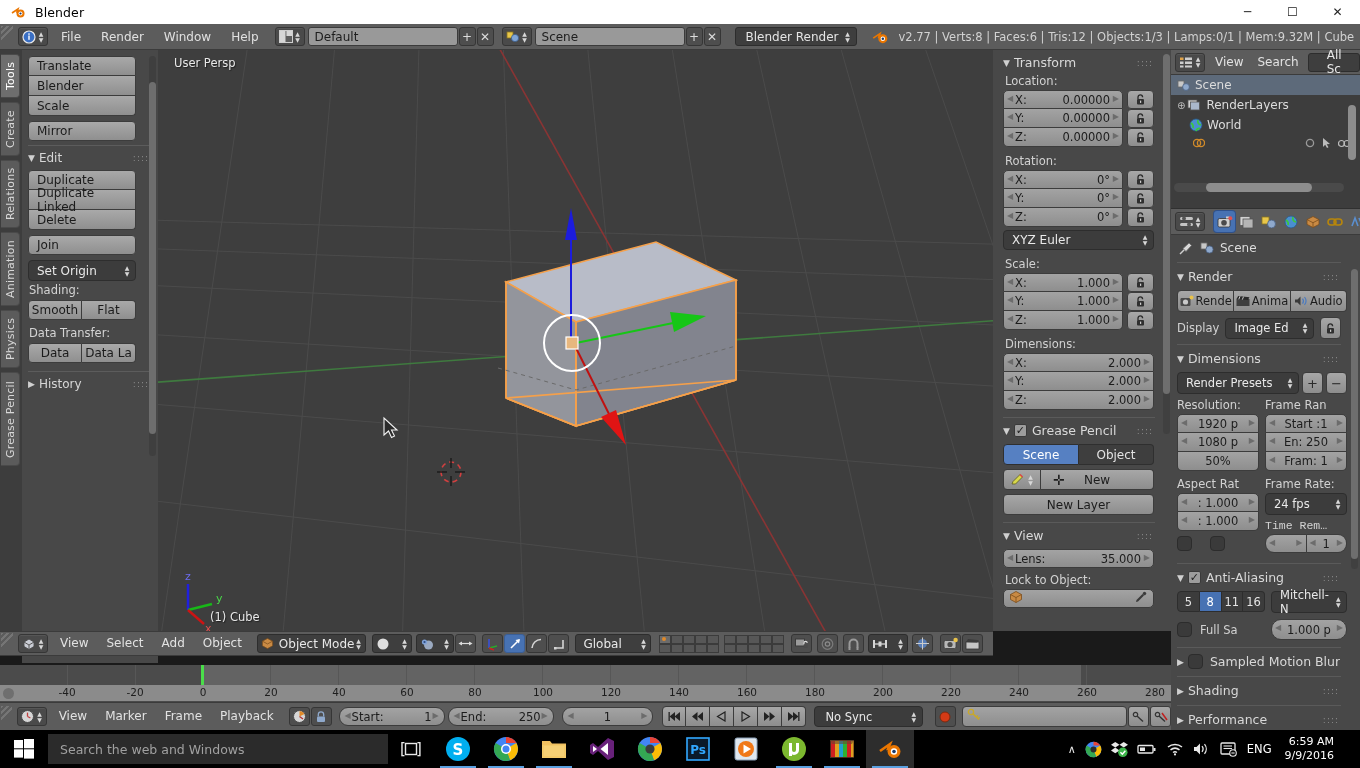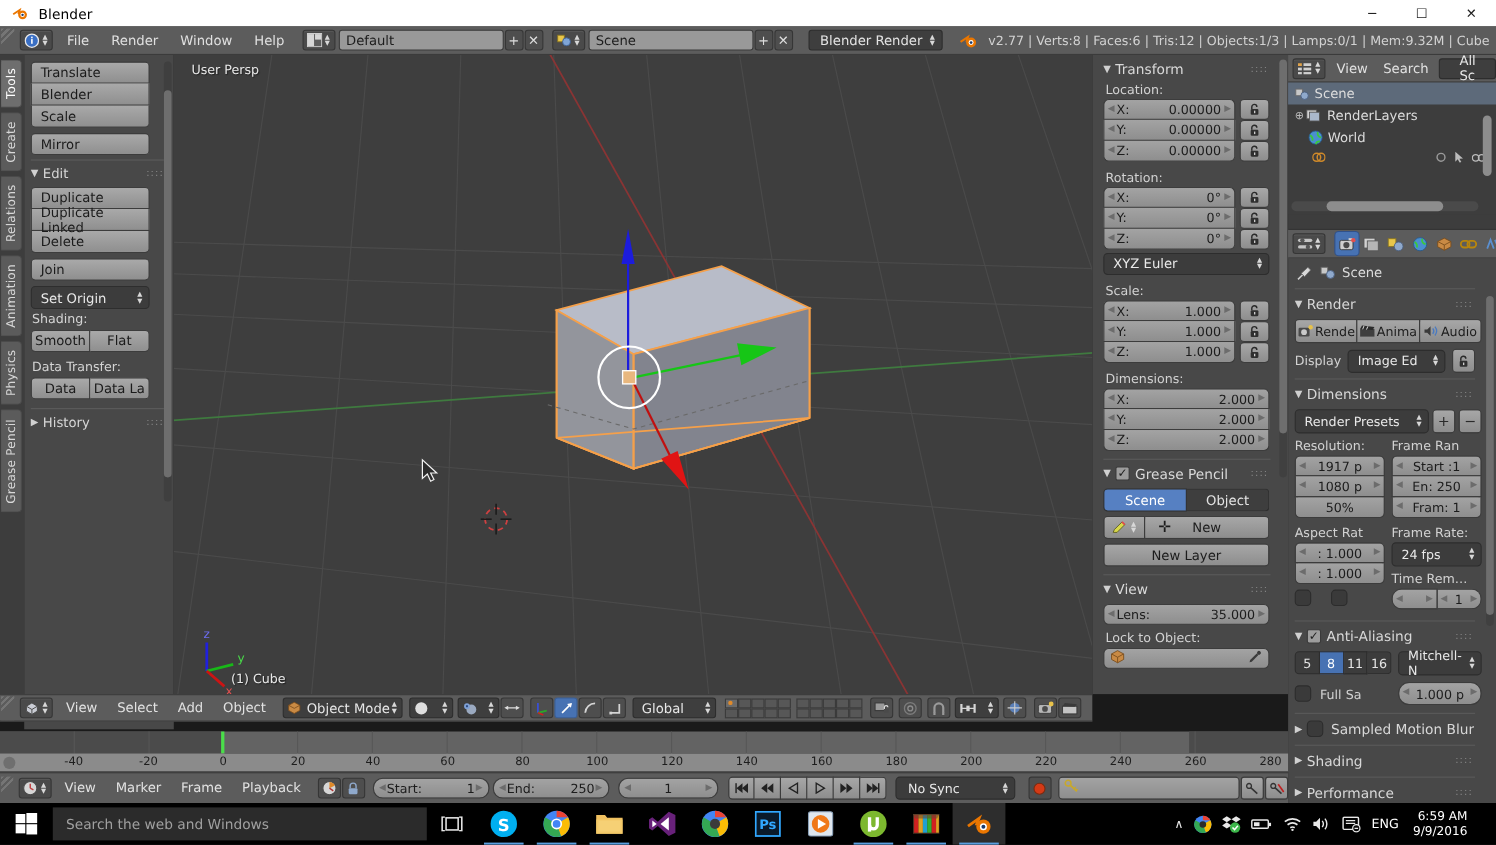--- a/index.html
+++ b/index.html
@@ -1292,21 +1292,21 @@
             </div>
             <div class="sm-sq">+</div>
             <div class="sm-sq">−</div>
           </div>
 
           <div class="twocol">
             <div class="col">
               <div class="col-lbl">Resolution:</div>
               <div class="pf t">
                 <span class="arrL">◀</span>
-                <span>1917 p</span>
+                <span>1920 p</span>
                 <span class="arrR">▶</span>
               </div>
               <div class="pf m">
                 <span class="arrL">◀</span>
                 <span>1080 p</span>
                 <span class="arrR">▶</span>
               </div>
               <div class="pf b">
                 <span>50%</span>
               </div>
@@ -1351,21 +1351,21 @@
             </div>
             <div class="col">
               <div class="col-lbl">Frame Rate:</div>
               <div class="dark-combo-sm">
                 <span>24 fps</span>
                 <span class="spin">
                     <span>▲</span>
                     <span>▼</span>
                   </span>
               </div>
-              <div class="col-lbl" style="margin-top:4px;">Time Rem…</div>
+              <div class="col-lbl" style="margin-top:4px;font-family:Liberation Mono, monospace;">Time Rem…</div>
               <div style="display:flex;">
                 <div class="pf s" style="flex:1;border-radius:9px 0 0 9px;">
                   <span class="arrL">◀</span>
                   <span class="arrR">▶</span>
                 </div>
                 <div class="pf" style="flex:1;border-radius:0 9px 9px 0;border-left:none;">
                   <span class="arrL">◀</span>
                   <span>1</span>
                   <span class="arrR">▶</span>
                 </div>

